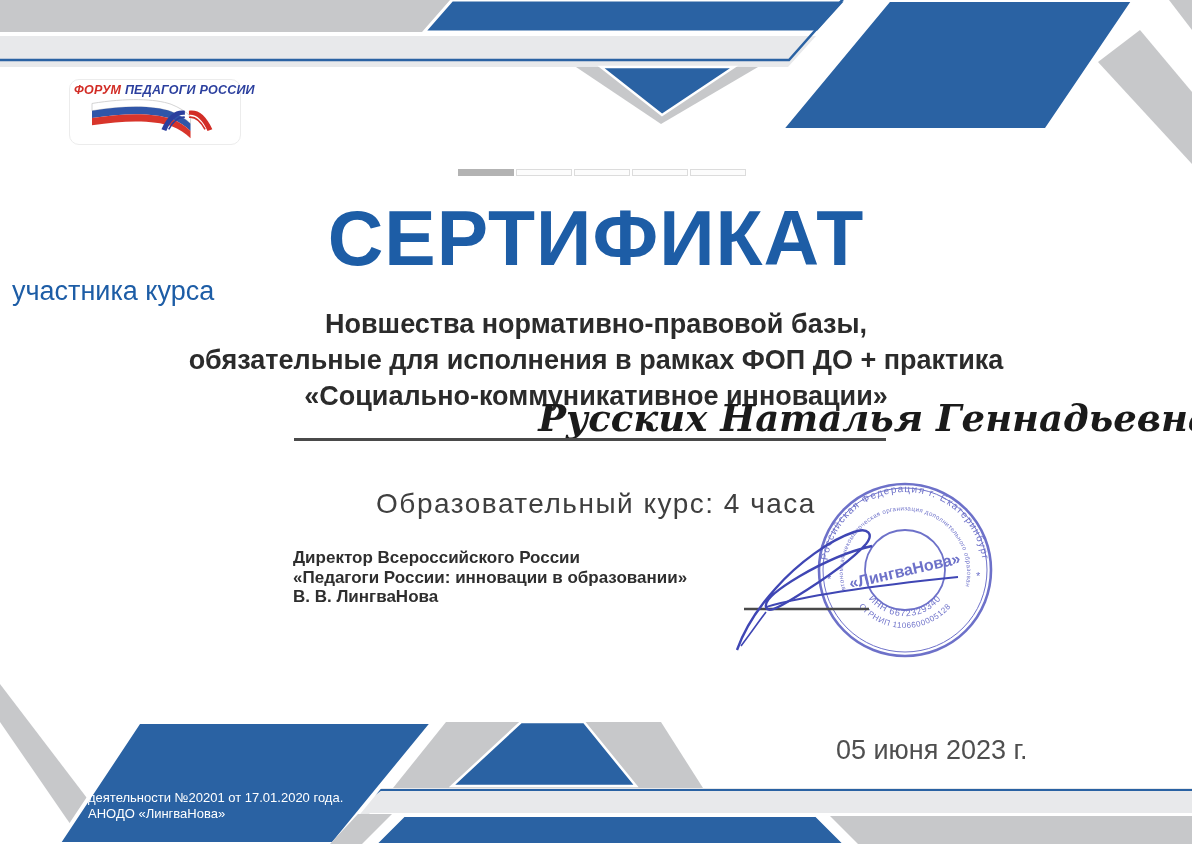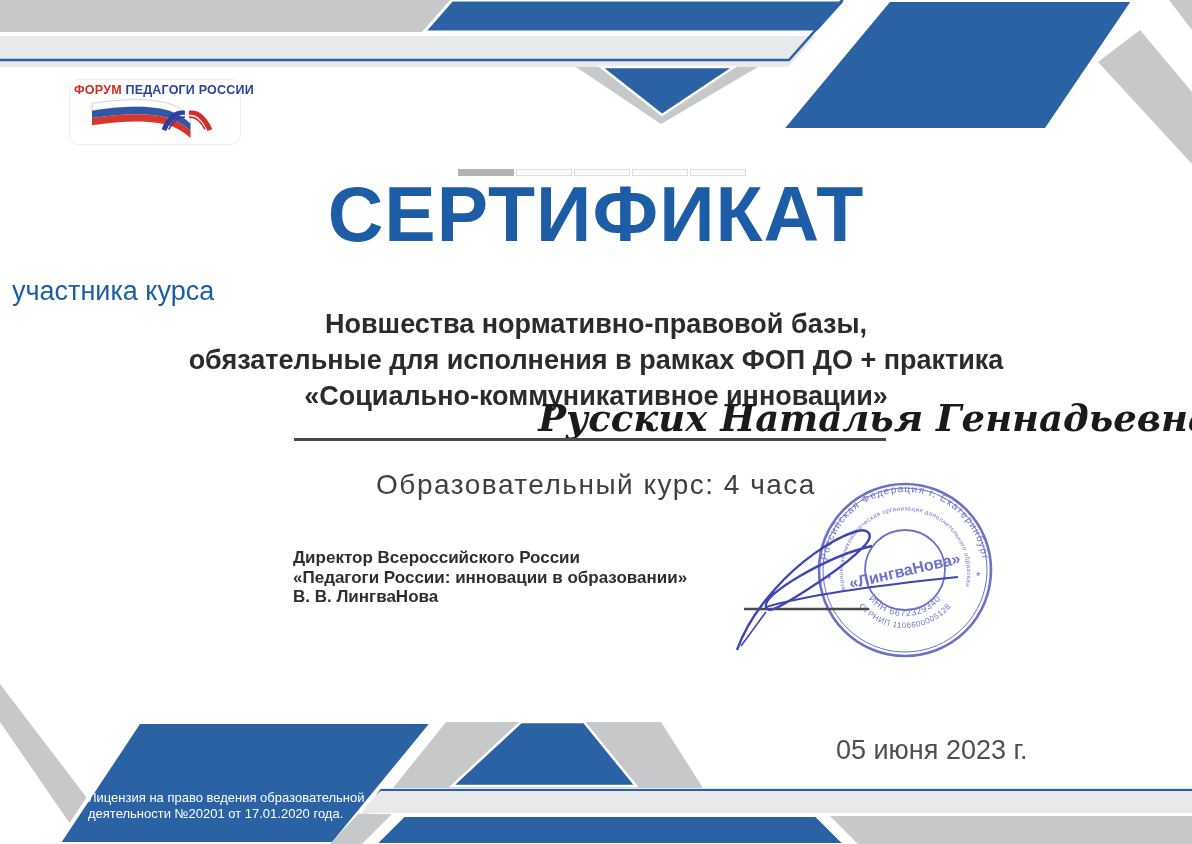--- a/index.html
+++ b/index.html
@@ -3,39 +3,39 @@
 <meta charset="utf-8">
 <style>
   html,body{margin:0;padding:0;background:#ffffff;}
   .page{position:relative;width:1192px;height:844px;overflow:hidden;background:#ffffff;
         font-family:"Liberation Sans",sans-serif;}
   .abs{position:absolute;}
   svg.layer{position:absolute;left:0;top:0;pointer-events:none;}
 
   
   .logo{left:69px;top:79px;width:172px;height:66px;background:#ffffff;border:1px solid #ececec;
-        border-radius:10px;padding:3px 4px 0 4px;box-sizing:border-box;text-align:center;}
+        border-radius:10px;padding:3px 4px 0 4px;box-sizing:border-box;text-align:center;font-style:italic;}
   .logo-text{font-size:12.5px;font-weight:bold;letter-spacing:.2px;white-space:nowrap;}
   .logo-forum{color:#d22d26;}
   .logo-pedagogi{color:#2b3f9e;}
 
   
   .progress{left:458px;top:169px;display:flex;gap:2px;}
   .progress .seg{width:56px;height:7px;background:#fcfcfc;border:1px solid #dcdcdc;box-sizing:border-box;}
   .progress .seg.filled{background:#b3b3b3;border-color:#b3b3b3;}
 
-  .title{left:0;top:176px;width:100%;text-align:center;font-size:77px;font-weight:bold;
+  .title{left:0;top:200px;width:100%;text-align:center;font-size:77px;font-weight:bold;
          color:#1d5da6;letter-spacing:1px;line-height:1;}
   .subtitle{left:12px;top:276px;width:100%;text-align:left;font-size:27px;color:#1d5da6;}
   .course{left:0;top:306px;width:100%;text-align:center;font-size:27px;font-weight:bold;
           color:#2b2b2b;line-height:36px;}
   .recipient{left:0;top:396px;width:100%;text-align:right;font-size:37px;font-weight:bold;
              font-style:italic;font-family:"DejaVu Serif",serif;color:#1a1a1a;padding-left:20px;}
   .name-underline{left:294px;top:438px;width:592px;height:3px;background:#4a4a4a;}
-  .course-details{left:0;top:469px;width:100%;text-align:center;font-size:28px;color:#3f3f3f;
+  .course-details{left:0;top:488px;width:100%;text-align:center;font-size:28px;color:#3f3f3f;
                   letter-spacing:1.5px;}
   .signatory{left:293px;top:548px;font-size:17px;font-weight:bold;color:#2e2e2e;line-height:19.5px;}
   .date{left:836px;top:735px;font-size:27px;color:#4f4f4f;}
   .license{left:88px;top:790px;font-size:13px;color:#ffffff;line-height:15.5px;z-index:6;}
 
   .stamp{left:815px;top:480px;width:180px;height:180px;z-index:4;opacity:.88;}
   .sig-layer{z-index:5;}
 </style>
 </head>
 <body>
@@ -107,22 +107,22 @@
 
   <div class="abs signatory">
     <div>Директор Всероссийского России</div>
     <div>«Педагоги России: инновации в образовании»</div>
     <div>В. В. ЛингваНова</div>
   </div>
 
   <div class="abs date">05 июня 2023 г.</div>
 
   <div class="abs license">
-    <div>Лицензия на право ведения образовательной</div>
     <div>деятельности №20201 от 17.01.2020 года.</div>
+    <div>АНОДО «ЛингваНова»</div>
   </div>
 
   <svg class="abs stamp" viewBox="0 0 180 180" xmlns="http://www.w3.org/2000/svg" xmlns:xlink="http://www.w3.org/1999/xlink">
     <defs>
       <path id="arcTop" d="M 16.7,116.7 A 78,78 0 1 1 163.3,116.7"></path>
       <path id="arcOrg" d="M 30,108 A 62,62 0 1 1 150,108"></path>
       <path id="arcInn" d="M 50,113 A 46,46 0 0 0 130,113"></path>
       <path id="arcOgrn" d="M 38,118 A 60,60 0 0 0 142,118"></path>
     </defs>
     <g fill="#5a5ec2" stroke="none">

